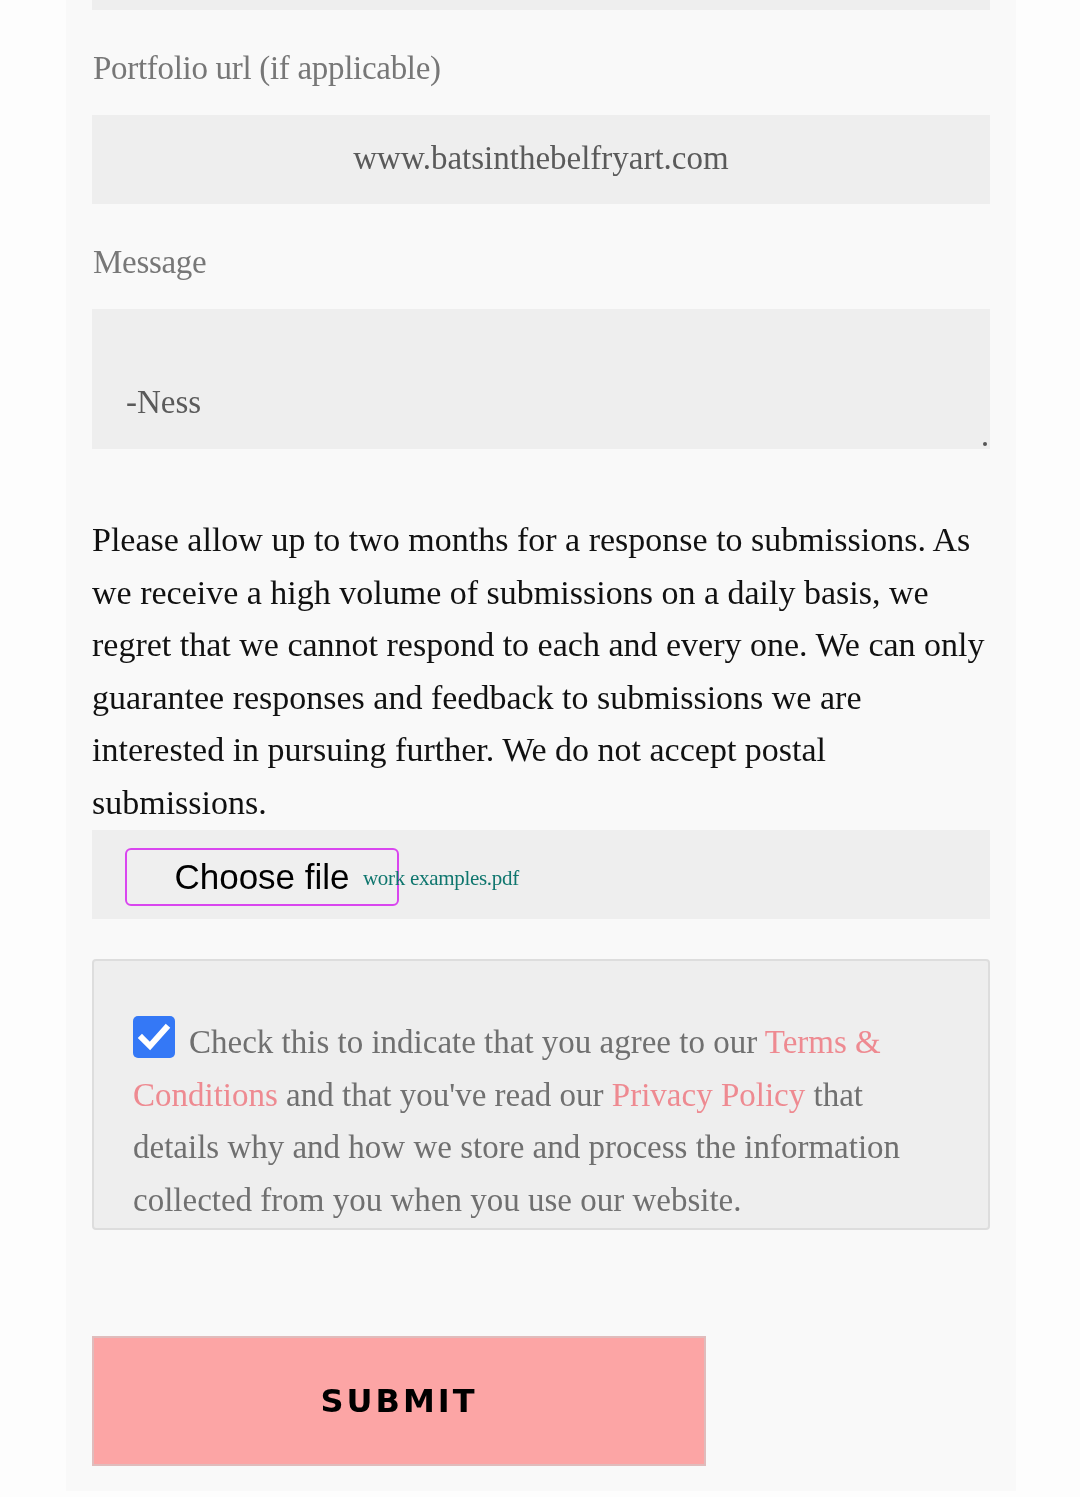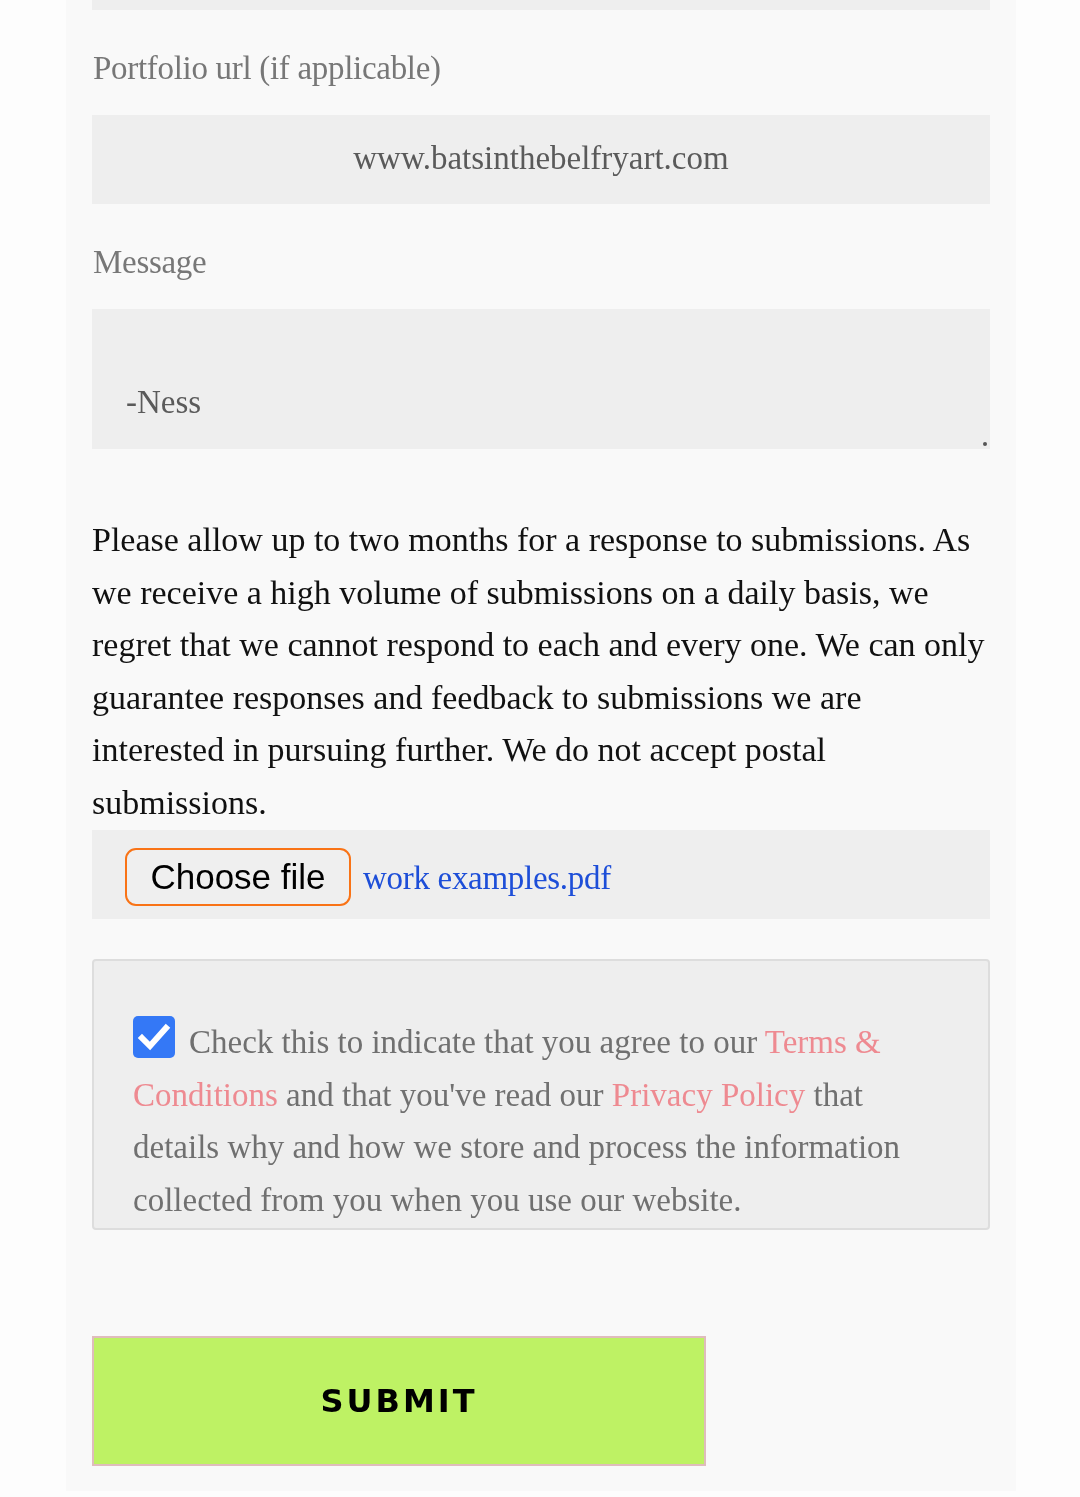--- a/index.html
+++ b/index.html
@@ -90,42 +90,42 @@
       margin: 0;
     }
     .file-row {
       top: 830px;
       height: 89px;
     }
     .choose-btn {
       position: absolute;
       left: 33px;
       top: 18px;
-      width: 226px;
+      width: 274px;
       height: 58px;
       box-sizing: border-box;
-      border: 2px solid #f97316;
-      border-radius: 11px;
+      border: 2px solid #d946ef;
+      border-radius: 6px;
       background: #efefef;
       font-family: "Liberation Sans", "DejaVu Sans", sans-serif;
       font-size: 35px;
       color: #000000;
       display: flex;
       align-items: center;
       justify-content: center;
       padding: 0;
       cursor: pointer;
     }
     .file-name {
       position: absolute;
       left: 271px;
       top: 22px;
       line-height: 52px;
-      font-size: 33px;
-      color: #1d4ed8;
+      font-size: 21px;
+      color: #0f766e;
       white-space: nowrap;
       letter-spacing: -0.3px;
     }
     .consent-box {
       position: absolute;
       left: 92px;
       top: 959px;
       width: 898px;
       height: 271px;
       box-sizing: border-box;
@@ -166,21 +166,21 @@
       cursor: pointer;
     }
     .submit-btn {
       position: absolute;
       left: 92px;
       top: 1336px;
       width: 614px;
       height: 130px;
       box-sizing: border-box;
       border: 2px solid #e0bcbc;
-      background: #bef264;
+      background: #fca5a5;
       font-family: "DejaVu Sans", "Liberation Sans", sans-serif;
       font-weight: bold;
       font-size: 32px;
       letter-spacing: 3px;
       color: #000000;
       display: flex;
       align-items: center;
       justify-content: center;
       cursor: pointer;
       padding: 0;

